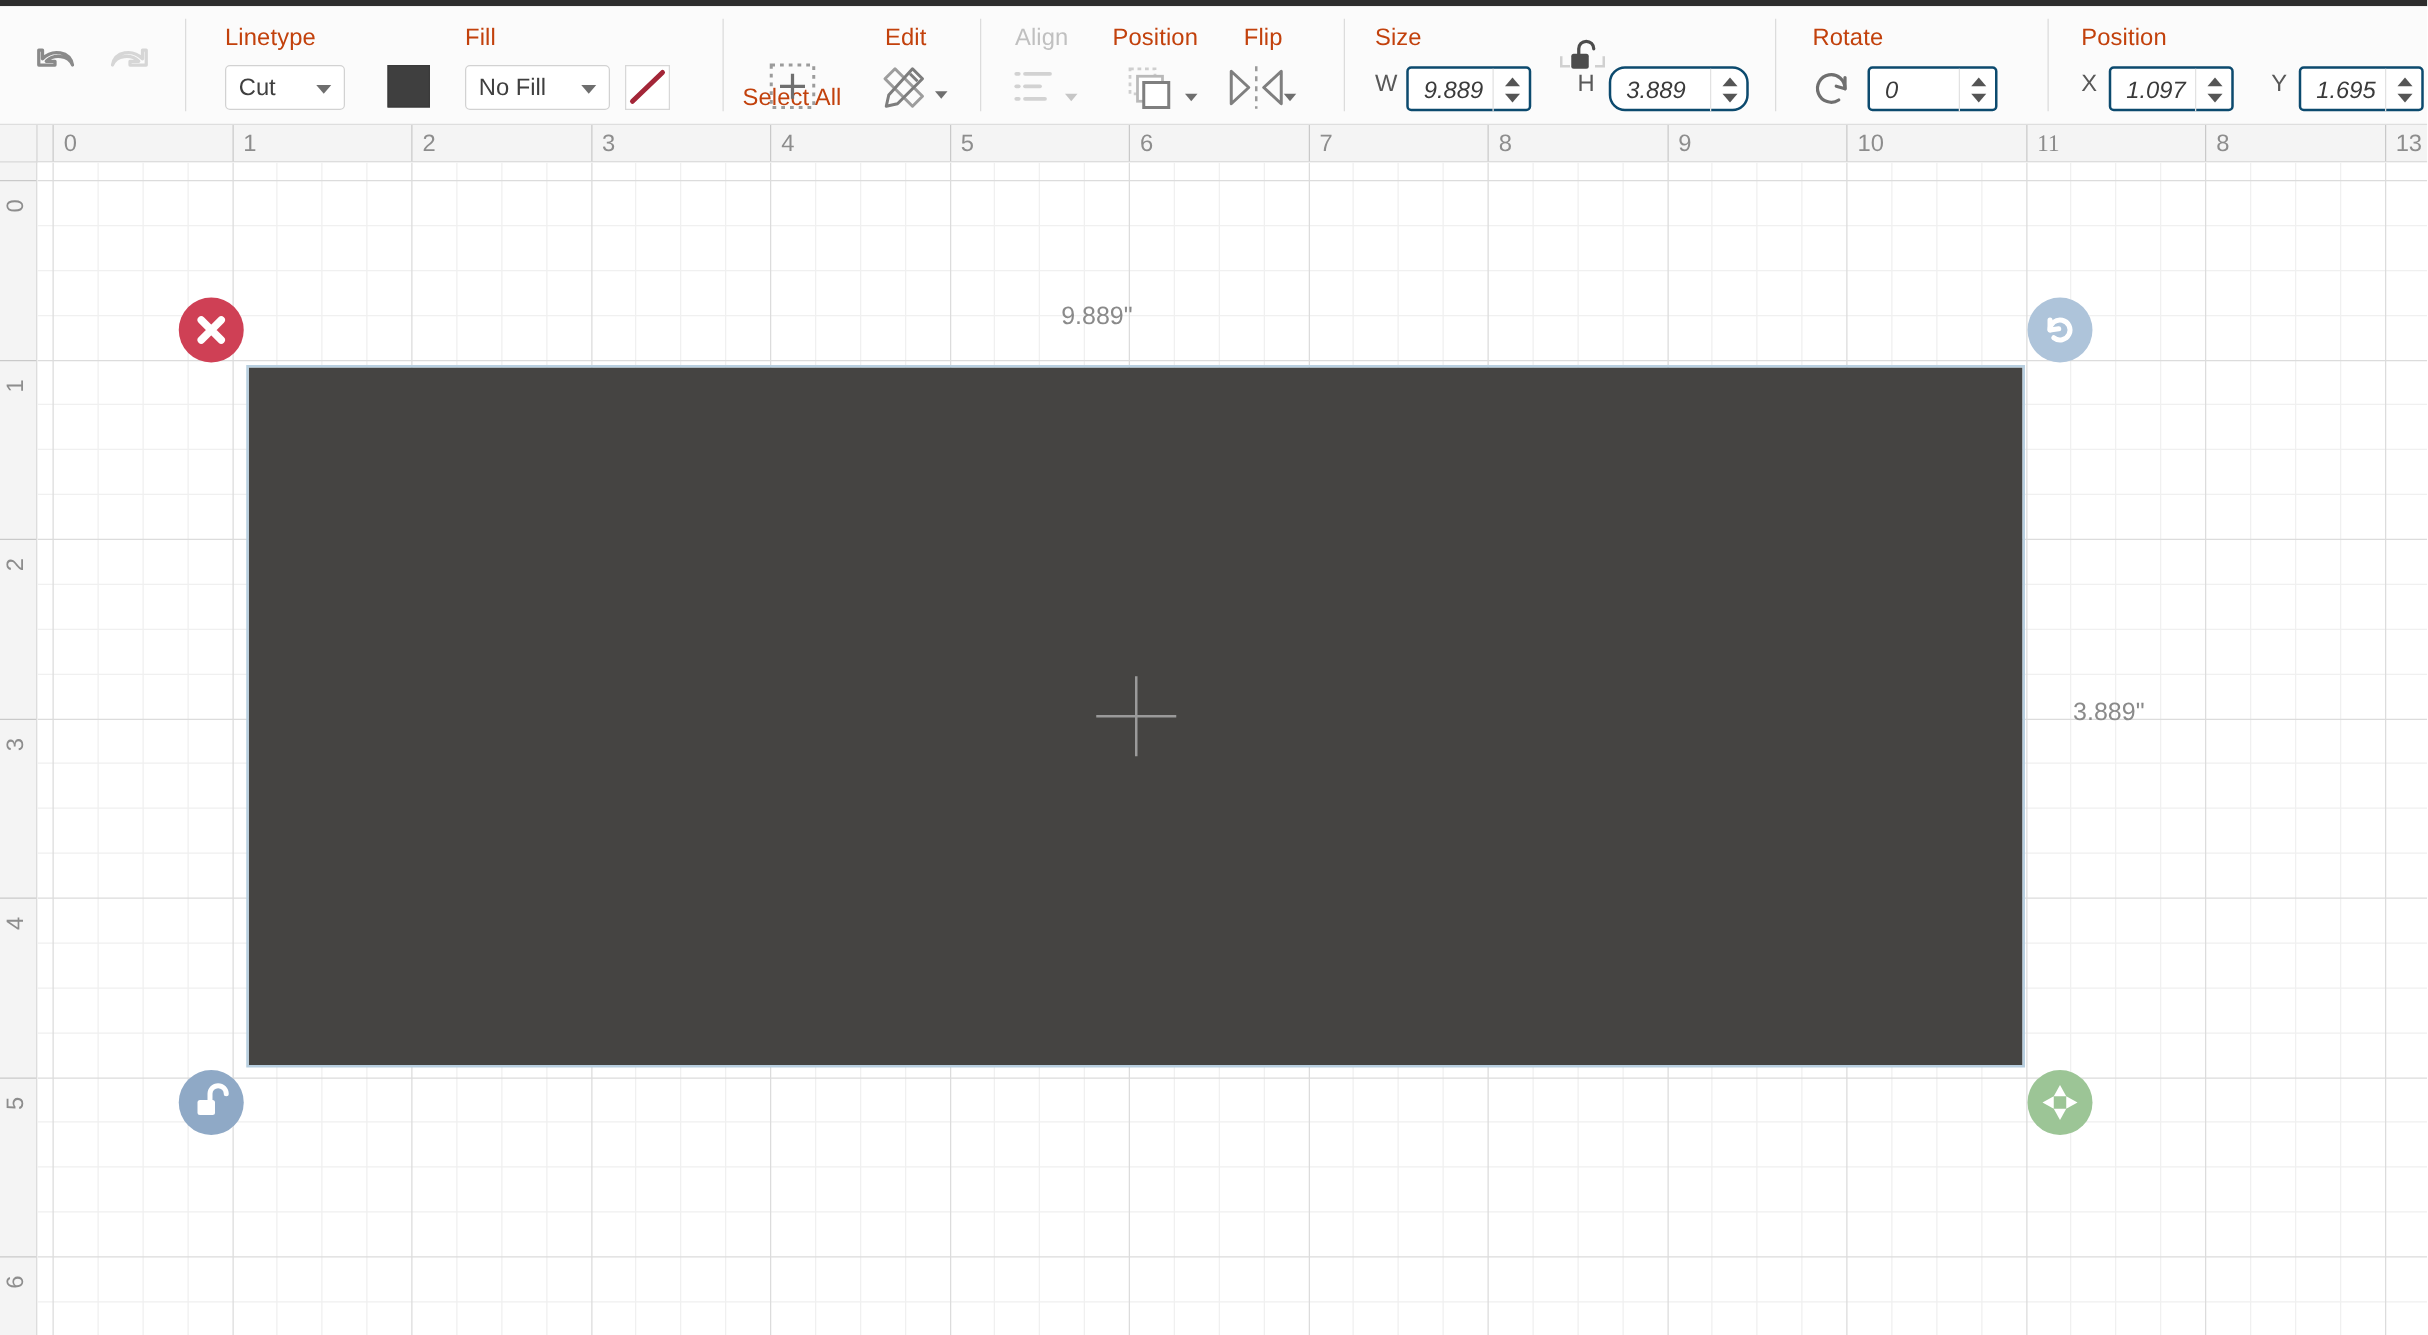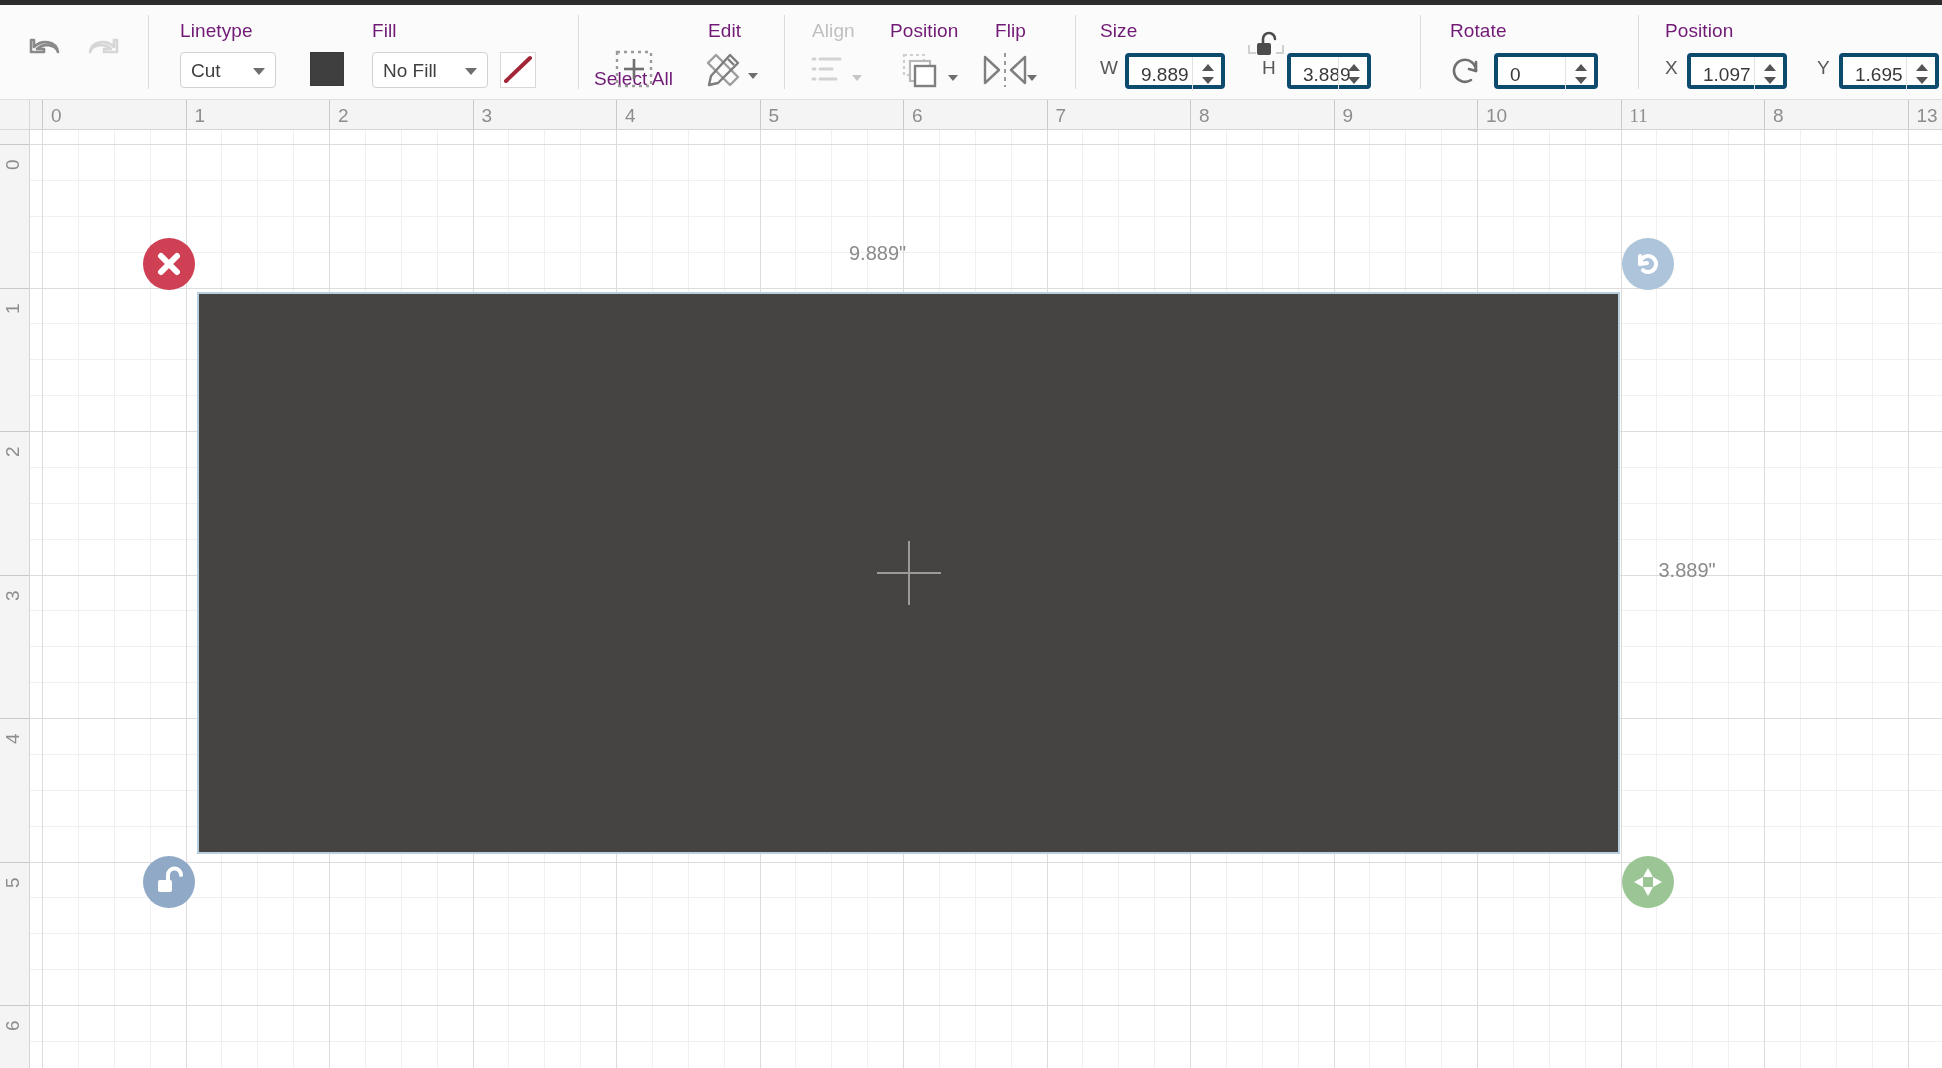--- a/index.html
+++ b/index.html
@@ -41,21 +41,21 @@
   .tb-sep {
     position: absolute;
     top: 10px;
     width: 1px;
     height: 74px;
     background: #dcdcdc;
   }
   .tb-label {
     position: absolute;
     font-size: 19px;
-    color: #701a75;
+    color: #c2410c;
     white-space: nowrap;
     letter-spacing: .1px;
   }
   .tb-label.dim { color: #c0c0c0; }
 
   
   .icon-btn {
     position: absolute;
     width: 44px; height: 44px;
   }
@@ -104,23 +104,24 @@
     border: 1px solid #d8d8d8;
     background: #fff;
     box-sizing: border-box;
   }
 
   
   .num-field {
     position: absolute;
     box-sizing: border-box;
     height: 36px;
-    border: 4px solid #0c4a6e;
+    border: 2px solid #0c4a6e;
     border-radius: 4px;
     background: #ffffff;
+    font-style: italic;
   }
   .num-field .num-val {
     position: absolute;
     left: 12px; top: 7px;
     font-size: 19px;
     color: #3a3a3a;
   }
   .spin {
     position: absolute;
     right: 0; top: 0;
@@ -370,21 +371,21 @@
     <div style="position:absolute; left:1243px; top:22px; width:46px; height:40px;">
       <svg width="46" height="40" viewBox="0 0 46 40">
         <path d="M20 16 L20 12 a6 6 0 0 1 12 0" fill="none" stroke="#4c4c4c" stroke-width="2.6" stroke-linecap="round"></path>
         <rect x="14" y="16" width="14" height="12" rx="2" fill="#4c4c4c"></rect>
         <path d="M6 18 L6 26 L13 26" fill="none" stroke="#d0d0d0" stroke-width="2"></path>
         <path d="M40 18 L40 26 L33 26" fill="none" stroke="#d0d0d0" stroke-width="2"></path>
       </svg>
     </div>
 
     <span class="field-prefix" style="left:1262px; top:52px;">H</span>
-    <div class="num-field" style="left:1287px; top:48px; width:84px;">
+    <div class="num-field" style="left:1287px; top:48px; width:112px;border-radius:13px;">
       <span class="num-val">3.889</span>
       <span class="spin">
         <span class="up"></span>
         <span class="dn"></span>
       </span>
     </div>
 
     <div class="tb-sep" style="left:1420px;"></div>
 
     <div class="tb-label" style="left:1450px; top:15px;">Rotate</div>

